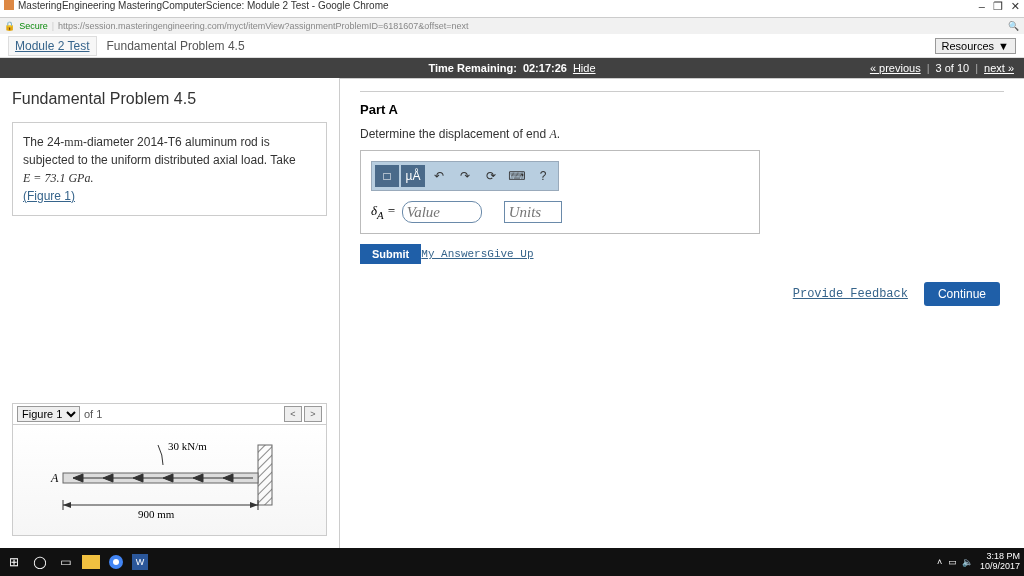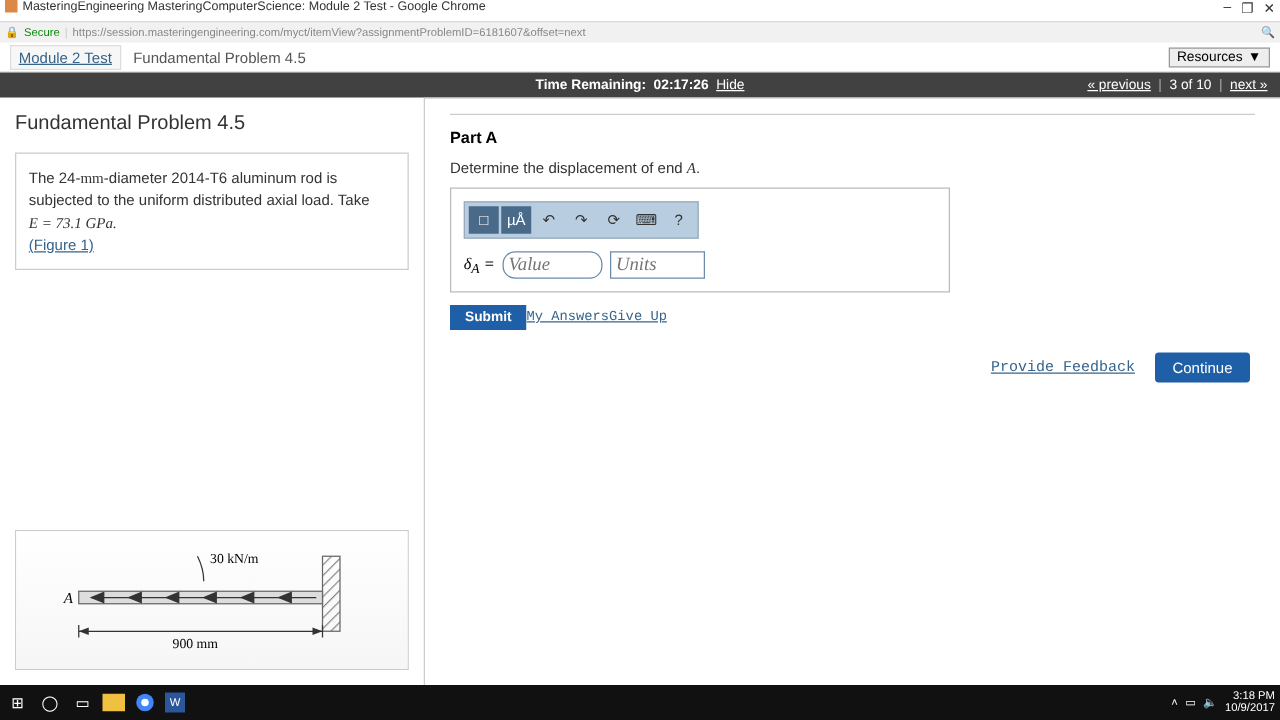--- a/index.html
+++ b/index.html
@@ -40,21 +40,21 @@
 .part-q { font-size: 12px; color: #333; margin-bottom: 8px; }
 .part-inst { font-size: 12px; font-weight: bold; margin-bottom: 10px; }
 .answer-box { border: 1px solid #bbb; padding: 10px; width: 400px; }
 .toolbar { background: #b8cee0; border: 1px solid #9ab; display: inline-flex; align-items: center; gap: 2px; padding: 3px; margin-bottom: 10px; }
 .tbtn { width: 24px; height: 22px; display: flex; align-items: center; justify-content: center; font-size: 12px; color: #fff; background: #4a6a8a; border: none; }
 .tbtn.light { background: transparent; color: #333; }
 .input-row { display: flex; align-items: center; gap: 6px; font-size: 13px; }
 .input-row .sym { font-style: italic; font-family: 'Times New Roman', serif; }
 .val-input, .unit-input { border: 1px solid #6a8aaa; height: 22px; padding: 0 4px; font-style: italic; color: #aaa; font-family: 'Times New Roman', serif; font-size: 15px; }
 .val-input { width: 80px; border-radius: 10px; }
-.unit-input { width: 76px; }
+.unit-input { width: 58px; margin-left: 16px; }
 .submit-row { margin-top: 10px; display: flex; align-items: center; font-size: 11px; }
 .submit-btn { background: #1f5fa8; color: #fff; border: none; padding: 4px 12px; font-weight: bold; font-size: 11px; }
 .link { color: #36648b; text-decoration: underline; cursor: pointer; font-family: Liberation Mono, monospace; }
 .bottom-row { display: flex; justify-content: flex-end; align-items: center; gap: 16px; margin-top: 18px; padding-right: 4px; }
 .continue-btn { background: #1f5fa8; color: #fff; border: none; border-radius: 3px; padding: 5px 14px; font-size: 12px; }
 .taskbar { position: absolute; bottom: 0; left: 0; right: 0; height: 28px; background: #111; display: flex; align-items: center; padding: 0 4px; gap: 6px; }
 .taskbar .ticon { width: 20px; height: 20px; display: flex; align-items: center; justify-content: center; font-size: 12px; color: #fff; }
 .taskbar .tray { margin-left: auto; display: flex; align-items: center; gap: 6px; color: #fff; font-size: 9px; }
 .taskbar .clock { text-align: right; line-height: 1.1; }
 svg { display: block; }
@@ -107,20 +107,28 @@
 <div class="content">
   <div class="left-col">
     <div class="prob-title">Fundamental Problem 4.5</div>
     <div class="prob-box">
       <span>The 24-</span><span style="font-family:'Times New Roman',serif">mm</span><span>-diameter 2014-T6 aluminum rod is subjected to the uniform distributed axial load. Take</span><br>
       <span style="font-family:'Times New Roman',serif;font-style:italic">E = 73.1 GPa.</span><br>
       <span class="fig-link">(Figure 1)</span>
     </div>
 
     <div class="figure-pane">
+      <div class="fig-header">
+        <select><option>Figure 1</option></select>
+        <span class="of">of 1</span>
+        <div class="fnav">
+          <button>&lt;</button>
+          <button>&gt;</button>
+        </div>
+      </div>
       <div class="fig-body">
         <svg width="320" height="110" viewBox="0 0 320 110">
           <defs>
             <pattern id="hatch" width="6" height="6" patternUnits="userSpaceOnUse" patternTransform="rotate(45)">
               <line x1="0" y1="0" x2="0" y2="6" stroke="#888" stroke-width="2"></line>
             </pattern>
           </defs>
           <rect x="245" y="20" width="14" height="60" fill="url(#hatch)" stroke="#666"></rect>
           <rect x="50" y="48" width="195" height="10" fill="#ddd" stroke="#666"></rect>
           <g stroke="#333" fill="#333">

